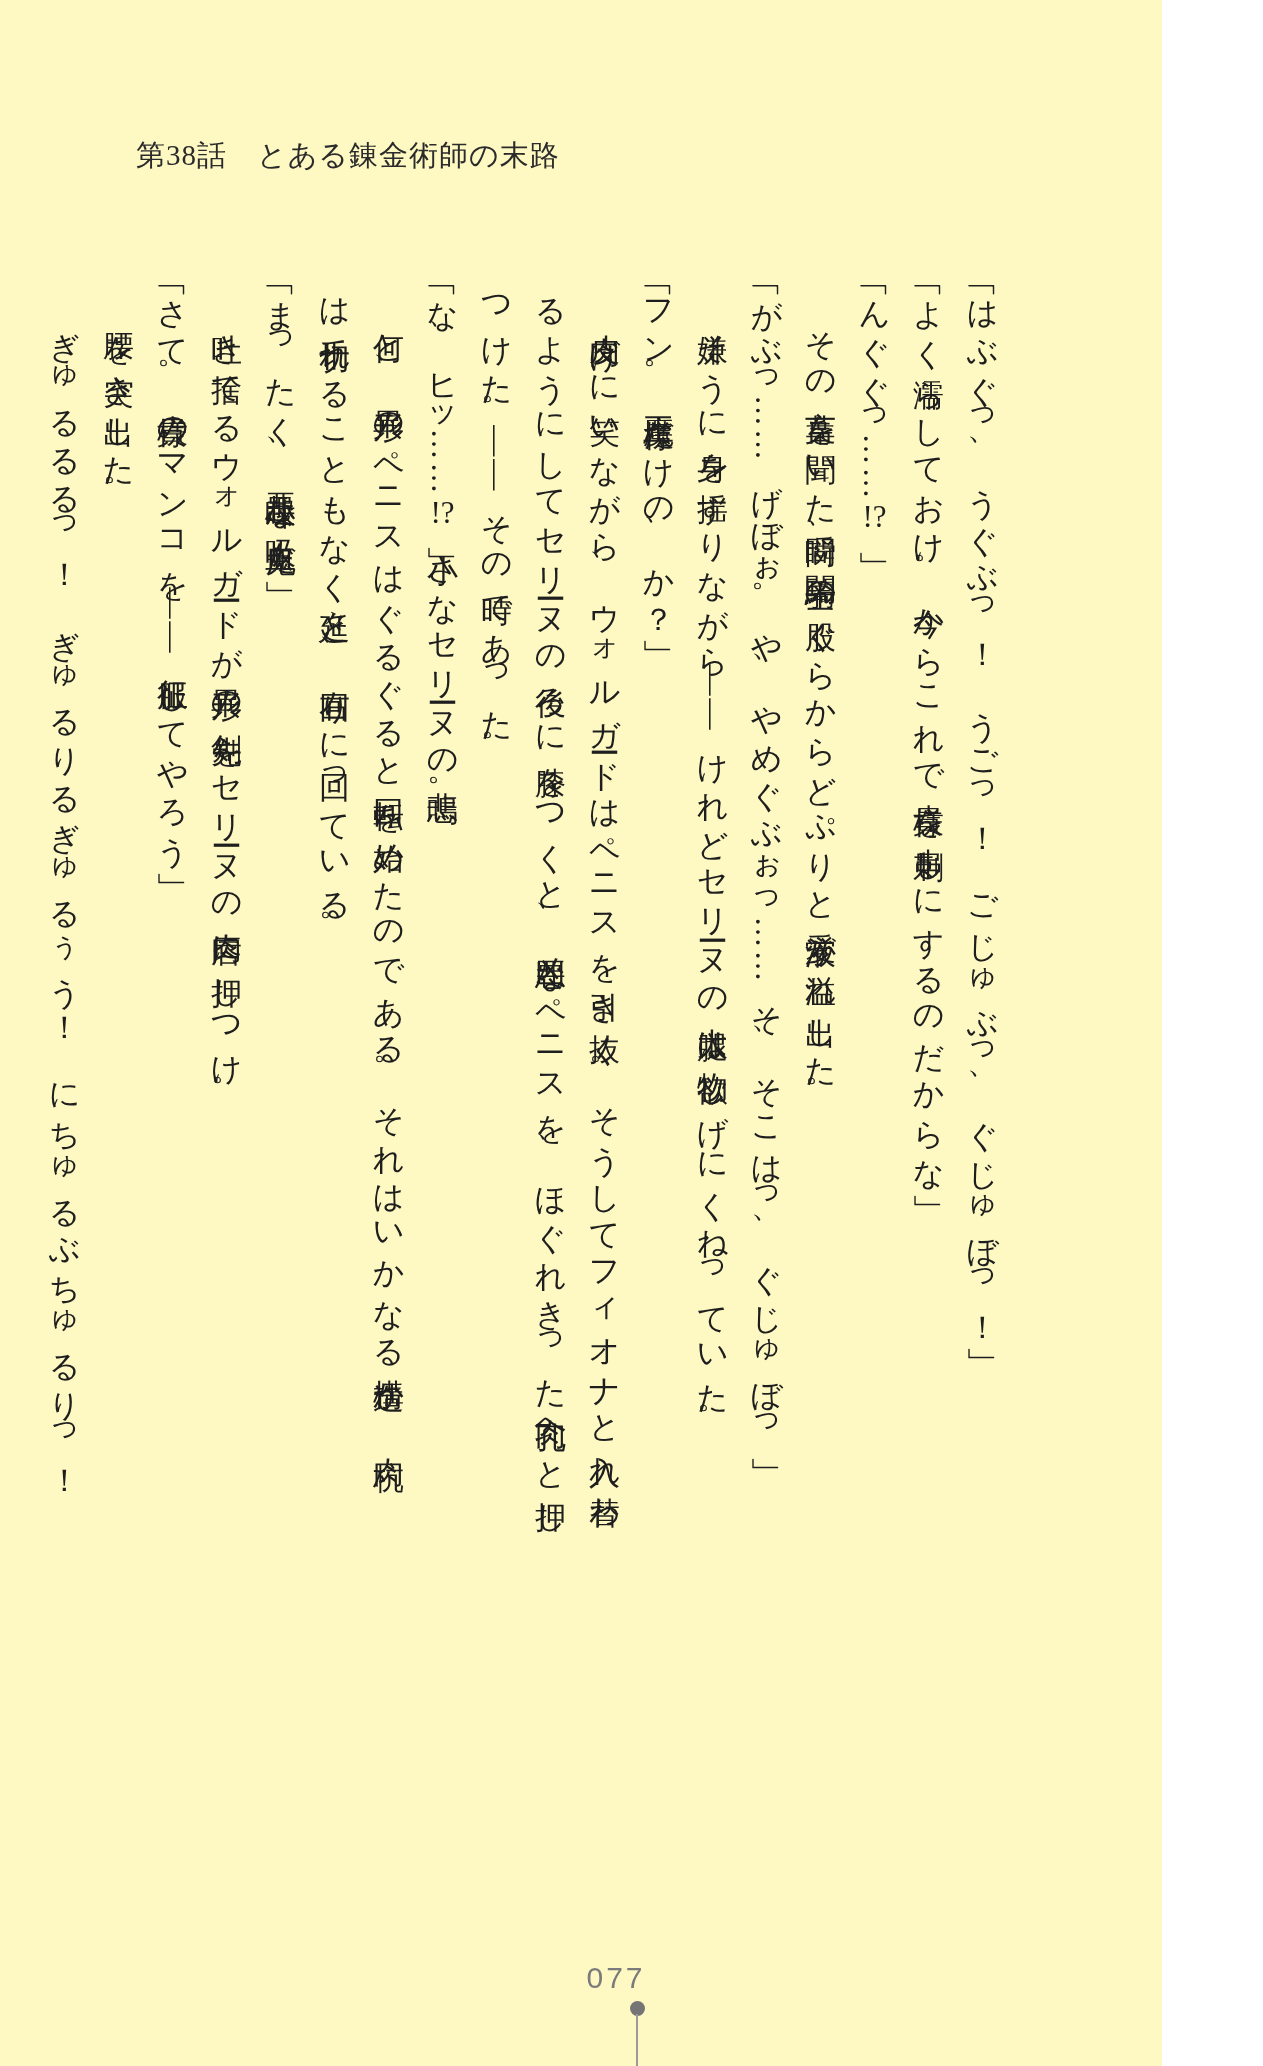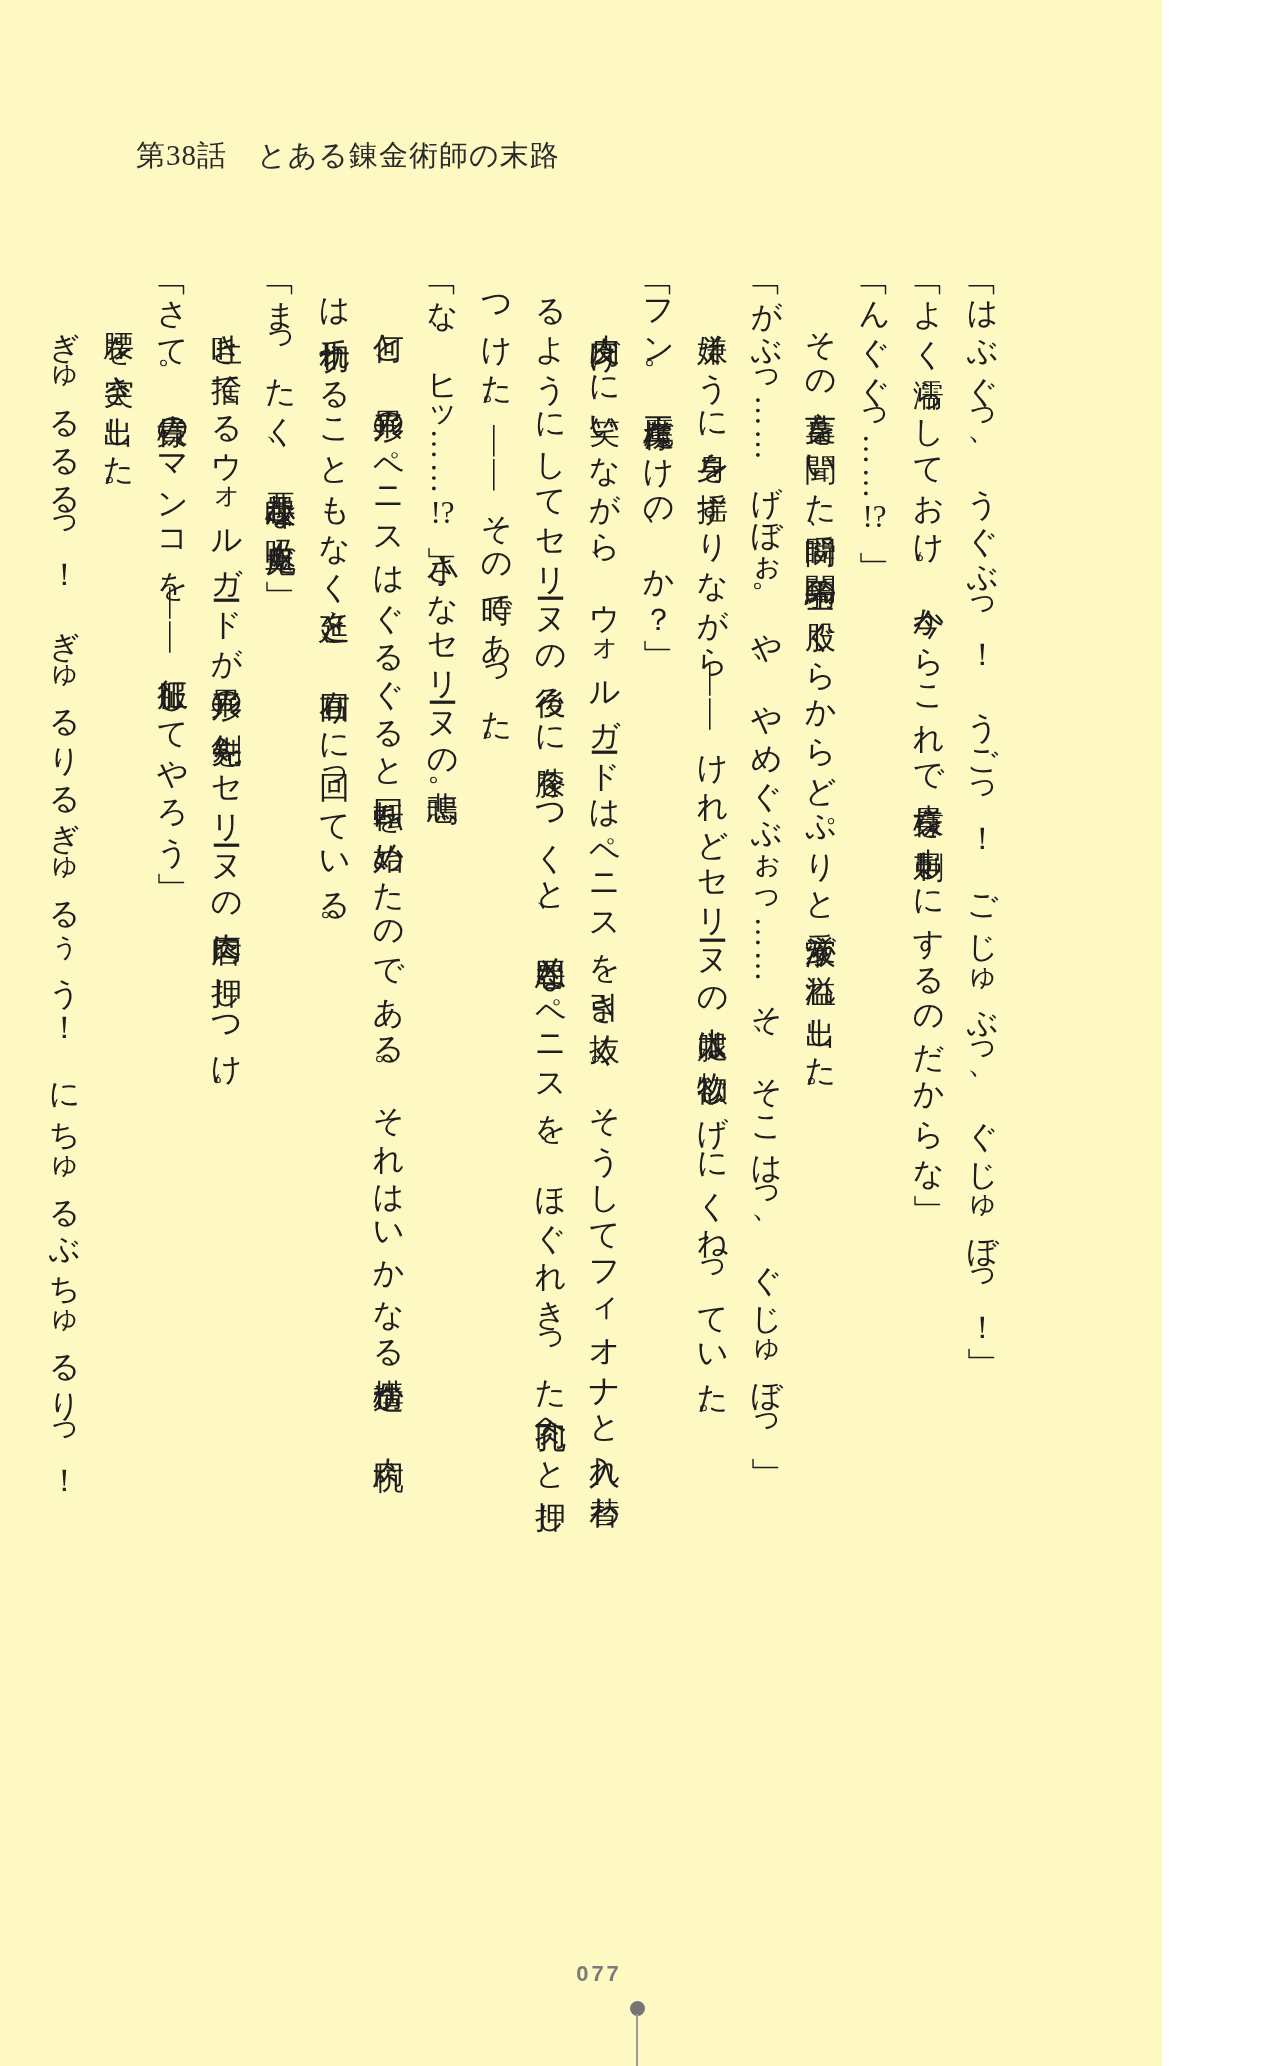--- a/index.html
+++ b/index.html
@@ -44,26 +44,26 @@
     white-space: pre;
   }
   .tcy {
     text-combine-upright: all;
     -webkit-text-combine: horizontal;
     letter-spacing: 0;
   }
   
   .page-number {
     position: absolute;
-    left: 599px;
+    left: 616px;
     top: 1961px;
     transform: translateX(-50%);
     font-family: "Liberation Sans", "DejaVu Sans", sans-serif;
-    font-size: 22px;
-    font-weight: 700;
+    font-size: 30px;
+    font-weight: 400;
     letter-spacing: 3px;
     color: #7b7b7b;
   }
   .footer-dot {
     position: absolute;
     left: 630px;
     top: 2001px;
     width: 15px;
     height: 15px;
     border-radius: 50%;

